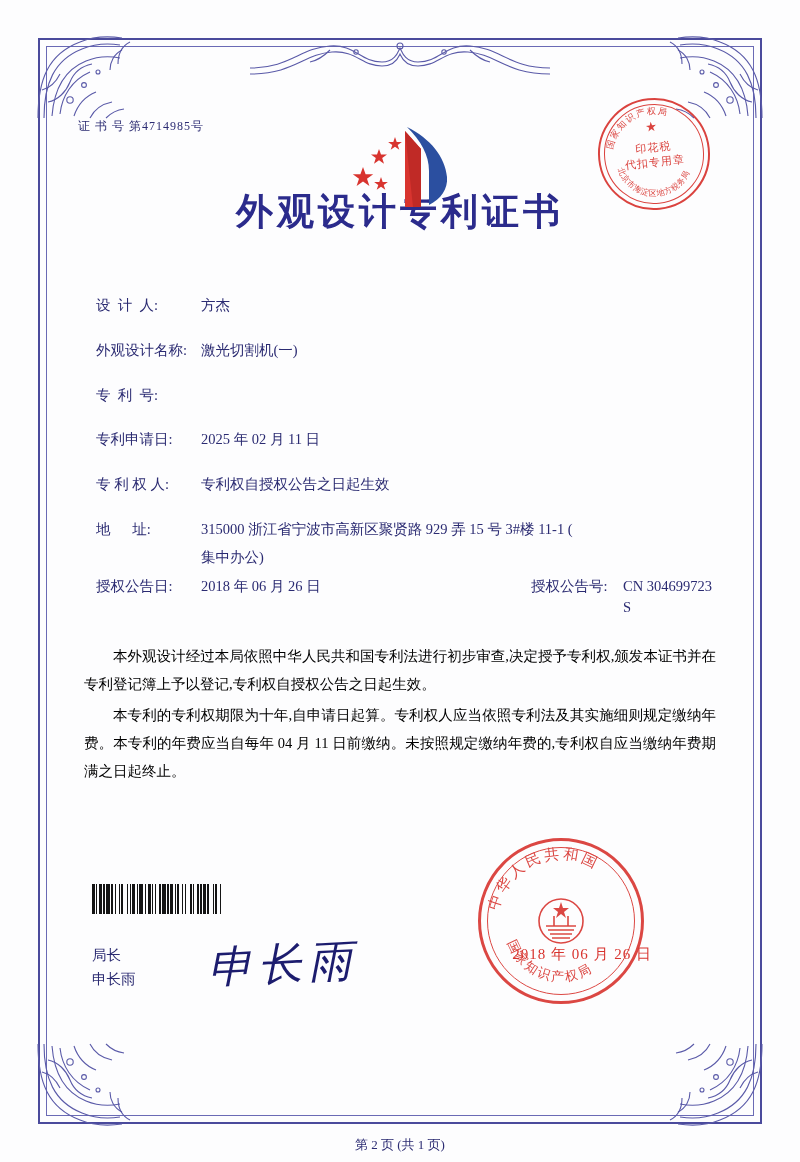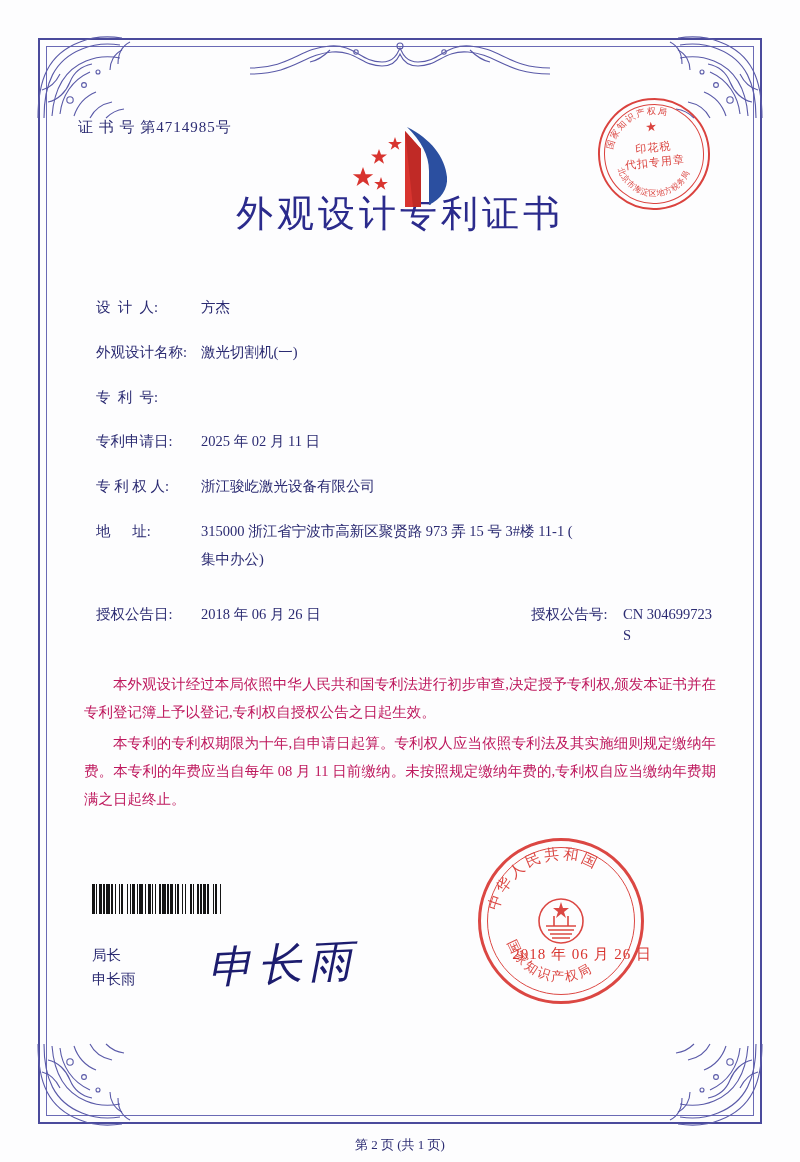--- a/index.html
+++ b/index.html
@@ -52,21 +52,21 @@
     color: #5a5aa8;
   }
   .top-flourish svg { width: 100%; height: 100%; display: block; }
 
   
   .content {
     position: absolute;
     left: 78px; right: 78px; top: 90px; bottom: 80px;
   }
   .cert-no {
-    font-size: 15px;
+    font-size: 12px;
     letter-spacing: 1px;
     color: #2b2b72;
     margin-top: 28px;
     font-family: "Liberation Serif", serif;
   }
   
   .emblem {
     position: absolute;
     left: 50%;
     transform: translateX(-50%);
@@ -114,21 +114,21 @@
   }
   .seal-top .curved {
     position: absolute;
     inset: 0;
   }
   .seal-top .curved svg { width: 100%; height: 100%; }
 
   .title {
     text-align: center;
     font-size: 37px;
-    font-weight: normal;
+    font-weight: bold;
     letter-spacing: 4px;
     color: #2b2b8c;
     margin-top: 52px;
     font-family: "Liberation Serif", serif;
   }
 
   .fields {
     margin-top: 58px;
     padding-left: 18px;
     font-size: 14.5px;
@@ -151,29 +151,29 @@
   }
   .field-row.two-col .field-value { flex: 0 0 330px; }
   .field-label2 {
     width: 92px;
     flex: 0 0 92px;
   }
   .field-value2 { flex: 1; }
   .addr-second {
     padding-left: 105px;
     margin-top: -16px;
-    margin-bottom: 35px;
+    margin-bottom: 9px;
     font-size: 14.5px;
   }
 
   .paragraphs {
     margin-top: 12px;
     font-size: 14.5px;
     line-height: 1.95;
-    color: #be185d;
+    color: #000000;
     text-align: justify;
     padding: 0 6px;
   }
   .paragraphs p {
     margin: 0 0 2px 0;
     text-indent: 2em;
   }
 
   
   .barcode {
@@ -415,41 +415,41 @@
         <div class="field-label">专  利  号:</div>
       </div>
 
       <div class="field-row">
         <div class="field-label">专利申请日:</div>
         <div class="field-value">2025 年 02 月 11 日</div>
       </div>
 
       <div class="field-row">
         <div class="field-label">专 利 权 人:</div>
-        <div class="field-value">浙江骏屹激光设备有限公司</div>
+        <div class="field-value">专利权自授权公告之日起生效</div>
       </div>
 
       <div class="field-row">
         <div class="field-label">地      址:</div>
-        <div class="field-value">315000 浙江省宁波市高新区聚贤路 973 弄 15 号 3#楼 11-1 (</div>
+        <div class="field-value">315000 浙江省宁波市高新区聚贤路 929 弄 15 号 3#楼 11-1 (</div>
       </div>
       <div class="addr-second">集中办公)</div>
 
       <div class="field-row two-col">
         <div class="field-label">授权公告日:</div>
         <div class="field-value">2018 年 06 月 26 日</div>
         <div class="field-label2">授权公告号:</div>
         <div class="field-value2">CN 304699723 S</div>
       </div>
 
     </div>
 
     <div class="paragraphs">
       <p>本外观设计经过本局依照中华人民共和国专利法进行初步审查,决定授予专利权,颁发本证书并在专利登记簿上予以登记,专利权自授权公告之日起生效。</p>
-      <p>本专利的专利权期限为十年,自申请日起算。专利权人应当依照专利法及其实施细则规定缴纳年费。本专利的年费应当自每年 08 月 11 日前缴纳。未按照规定缴纳年费的,专利权自应当缴纳年费期满之日起终止。</p>
+      <p>本专利的专利权期限为十年,自申请日起算。专利权人应当依照专利法及其实施细则规定缴纳年费。本专利的年费应当自每年 04 月 11 日前缴纳。未按照规定缴纳年费的,专利权自应当缴纳年费期满之日起终止。</p>
     </div>
 
     <div class="barcode">
         <i style="width: 3px; background: rgb(20, 20, 20);"></i>
         <i style="width: 1px; background: transparent;"></i>
         <i style="width: 1px; background: rgb(20, 20, 20);"></i>
         <i style="width: 2px; background: transparent;"></i>
         <i style="width: 3px; background: rgb(20, 20, 20);"></i>
         <i style="width: 1px; background: transparent;"></i>
         <i style="width: 2px; background: rgb(20, 20, 20);"></i>

